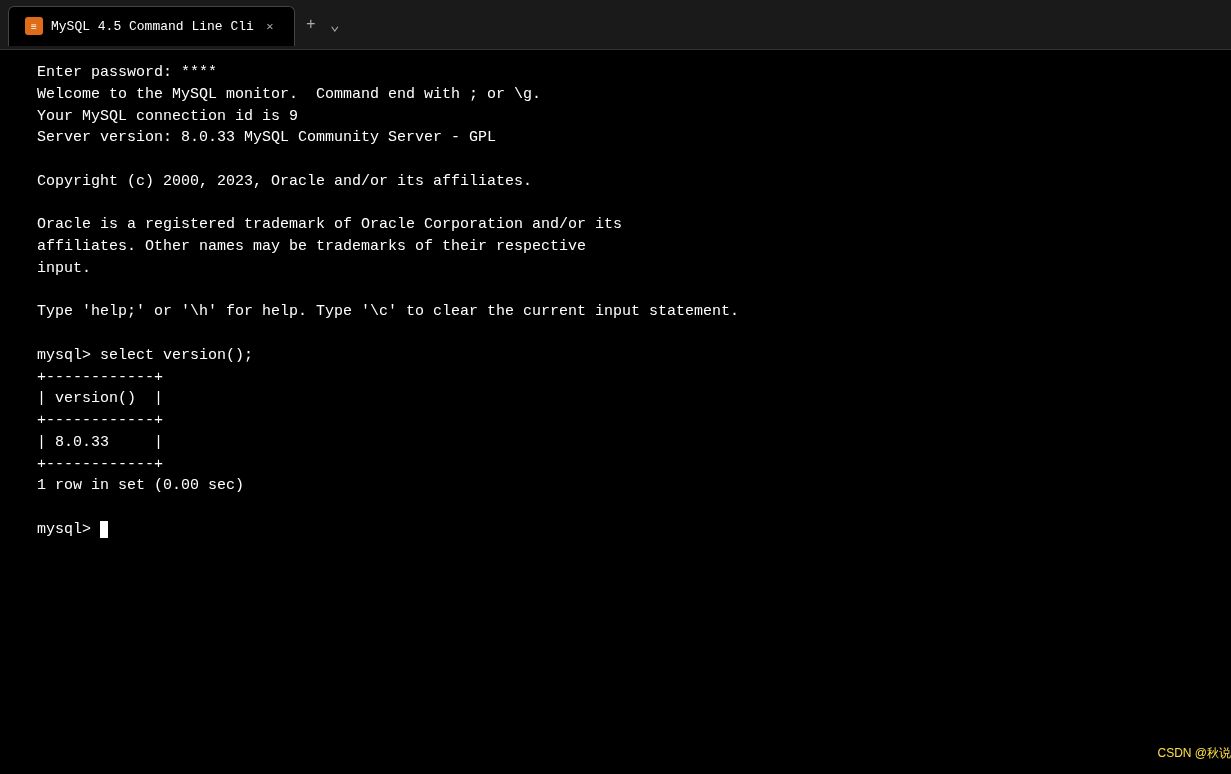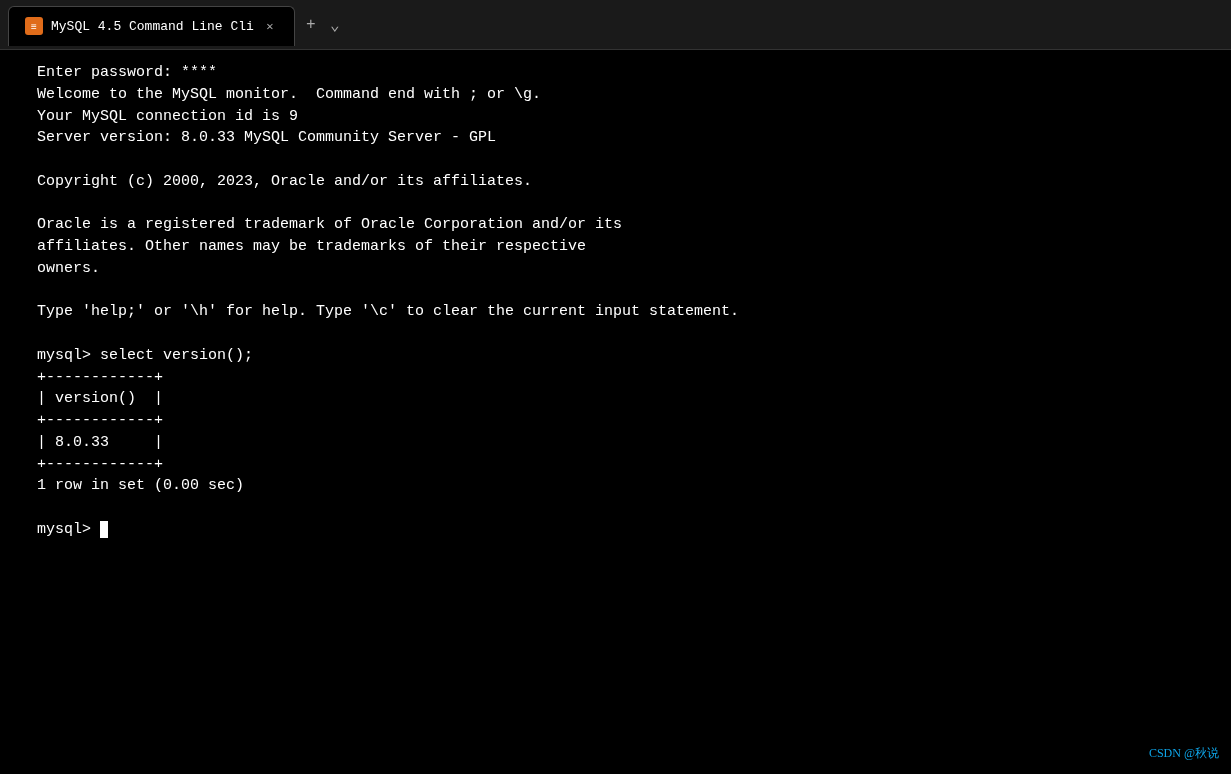--- a/index.html
+++ b/index.html
@@ -117,24 +117,24 @@
     }
 
     @keyframes blink {
       0%, 100% { opacity: 1; }
       50% { opacity: 0; }
     }
 
     .watermark {
       position: absolute;
       bottom: 12px;
-      right: 12px;
-      color: #0ea5e9;
+      right: 0;
+      color: #fde047;
       font-size: 12px;
-      font-family: Liberation Serif, serif;
+      font-family: Liberation Sans, sans-serif;
     }
   </style>
 </head>
 <body>
 
 <div class="title-bar">
   <div class="tab-area">
     <div class="tab-active">
       <div class="tab-icon">
         <span>≡</span>
@@ -155,21 +155,21 @@
   <div id="terminal-lines-container">
       <div class="terminal-line">Enter password: ****</div>
       <div class="terminal-line">Welcome to the MySQL monitor.  Command end with ; or \g.</div>
       <div class="terminal-line">Your MySQL connection id is 9</div>
       <div class="terminal-line">Server version: 8.0.33 MySQL Community Server - GPL</div>
       <div class="terminal-line empty"></div>
       <div class="terminal-line">Copyright (c) 2000, 2023, Oracle and/or its affiliates.</div>
       <div class="terminal-line empty"></div>
       <div class="terminal-line">Oracle is a registered trademark of Oracle Corporation and/or its</div>
       <div class="terminal-line">affiliates. Other names may be trademarks of their respective</div>
-      <div class="terminal-line">owners.</div>
+      <div class="terminal-line">input.</div>
       <div class="terminal-line empty"></div>
       <div class="terminal-line">Type 'help;' or '\h' for help. Type '\c' to clear the current input statement.</div>
       <div class="terminal-line empty"></div>
       <div class="terminal-line">mysql&gt; select version();</div>
       <div class="terminal-line">+------------+</div>
       <div class="terminal-line">| version()  |</div>
       <div class="terminal-line">+------------+</div>
       <div class="terminal-line">| 8.0.33     |</div>
       <div class="terminal-line">+------------+</div>
       <div class="terminal-line">1 row in set (0.00 sec)</div>

